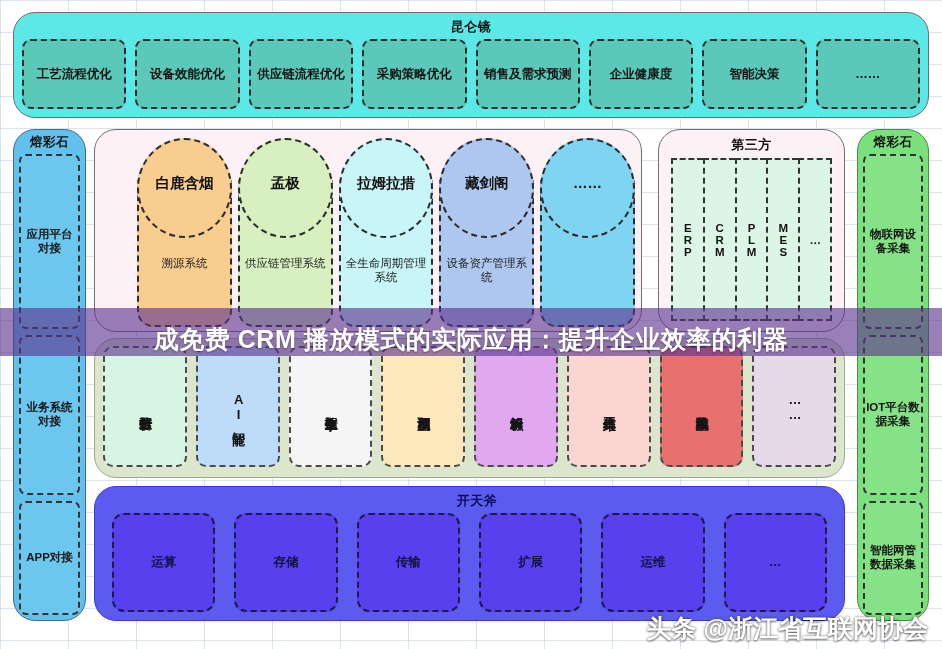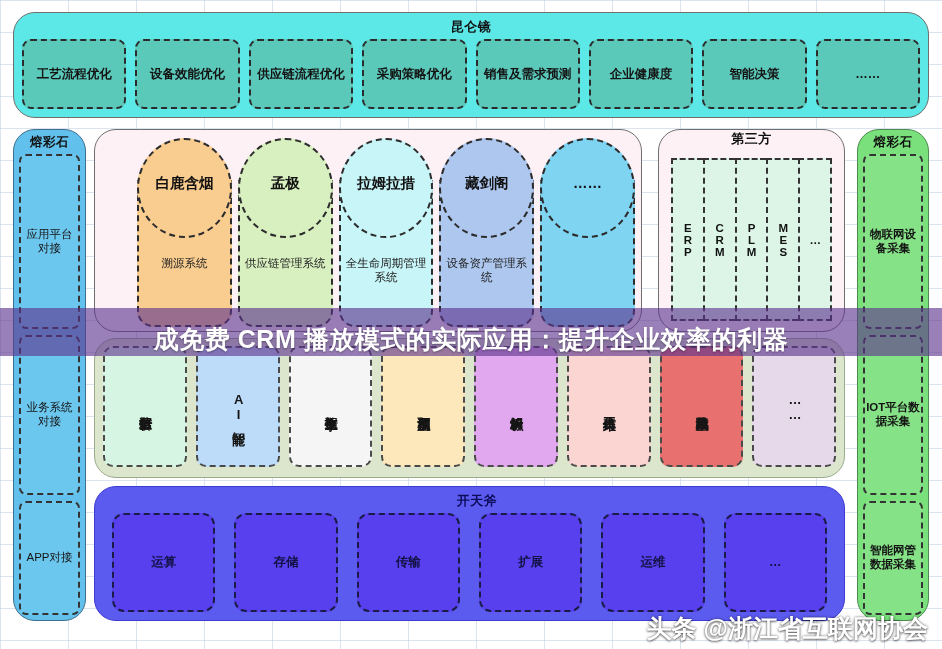--- a/index.html
+++ b/index.html
@@ -50,21 +50,21 @@
     left:13px;top:129px;width:73px;height:492px;
     background:#62c0ec;border:1px solid #3f6f8e;
   }
   #leftbar .band-title{font-size:12.5px;padding-top:4px;}
   #leftbar .stack{
     position:absolute;left:5px;right:5px;top:24px;bottom:5px;
     display:flex;flex-direction:column;gap:6px;
   }
   #leftbar .dashbox{
     background:#6cc7ef;border:2px dashed #333;border-radius:7px;
-    font-size:11.5px;font-weight:normal;
+    font-size:11.5px;font-weight:bold;
   }
   #leftbar .dashbox.b1{flex:0 0 175px;}
   #leftbar .dashbox.b2{flex:0 0 160px;}
   #leftbar .dashbox.b3{flex:1 1 auto;}
 
   
   #rightbar{
     left:857px;top:129px;width:72px;height:492px;
     background:#79e07b;border:1px solid #4c8a4e;
   }
@@ -110,21 +110,21 @@
   .cyl .sub{
     position:absolute;left:4px;right:4px;top:118px;z-index:3;
     text-align:center;font-size:11.5px;color:#222;line-height:1.25;
   }
 
   
   #thirdparty{
     left:658px;top:129px;width:187px;height:203px;
     background:#fdf1f6;border:1px solid #6f6f6f;
   }
-  #thirdparty .band-title{font-size:13px;}
+  #thirdparty .band-title{font-size:13px;padding-top:6px;}
   #tp-items{
     position:absolute;left:12px;right:12px;top:28px;bottom:10px;
     display:flex;gap:0px;
   }
   #tp-items .dashbox{
     flex:1;background:#ddf5e6;border:2px dashed #333;
     font-size:11.5px;font-weight:bold;color:#111;
     writing-mode:vertical-rl;text-orientation:upright;
     letter-spacing:0px;line-height:1.05;
     border-right:none;

